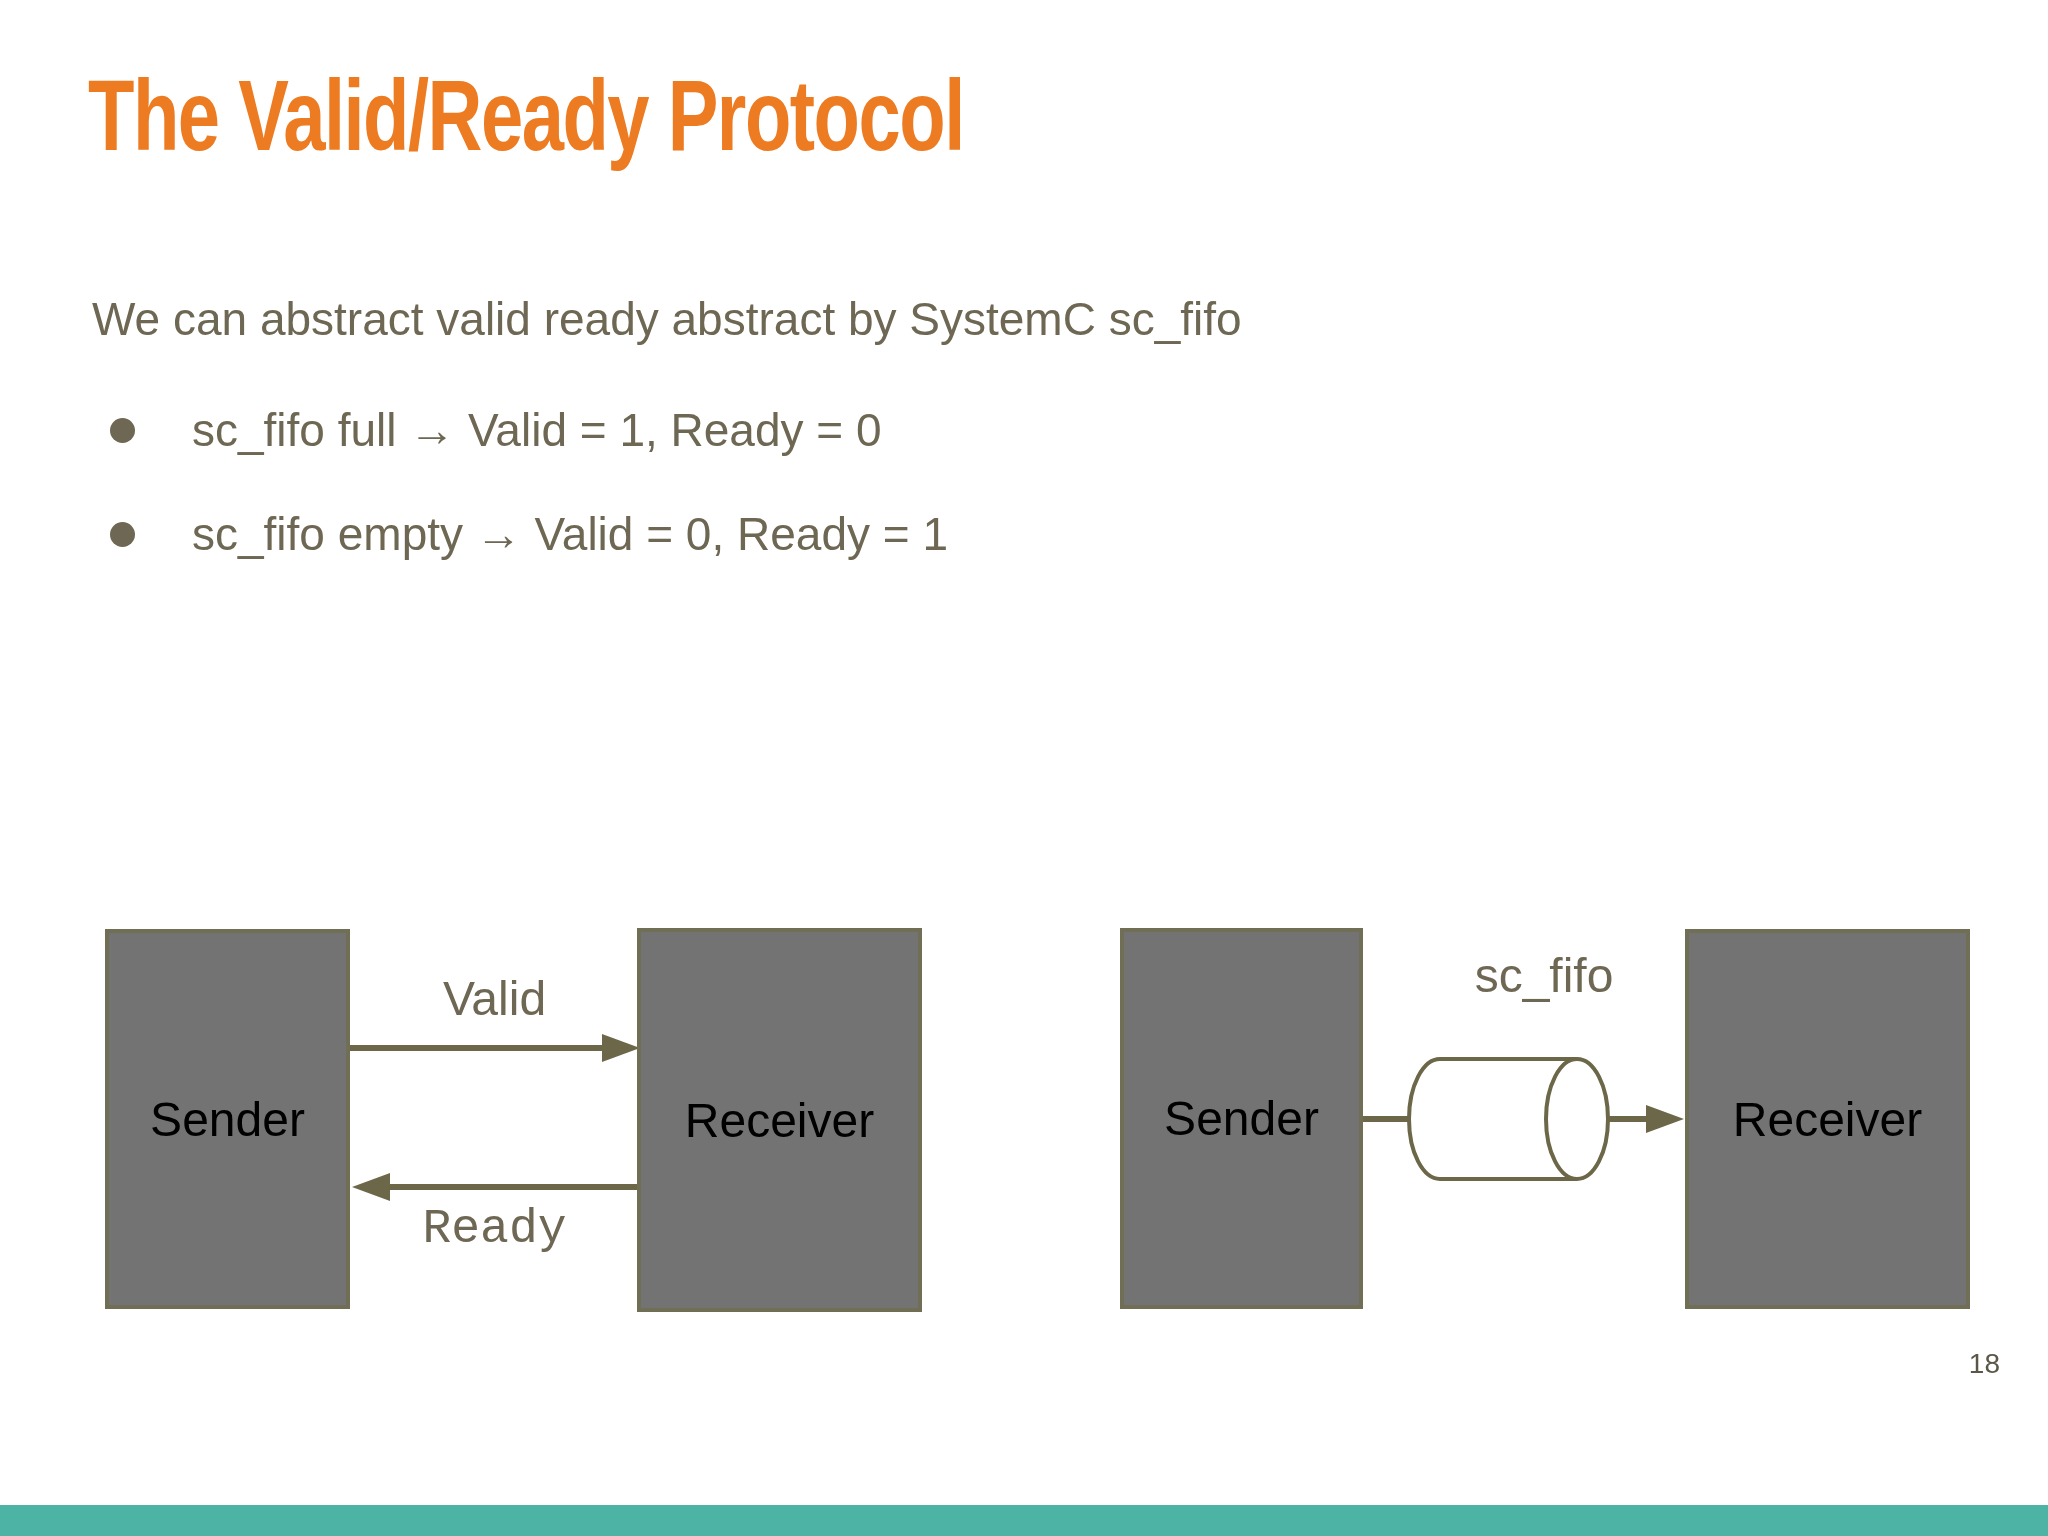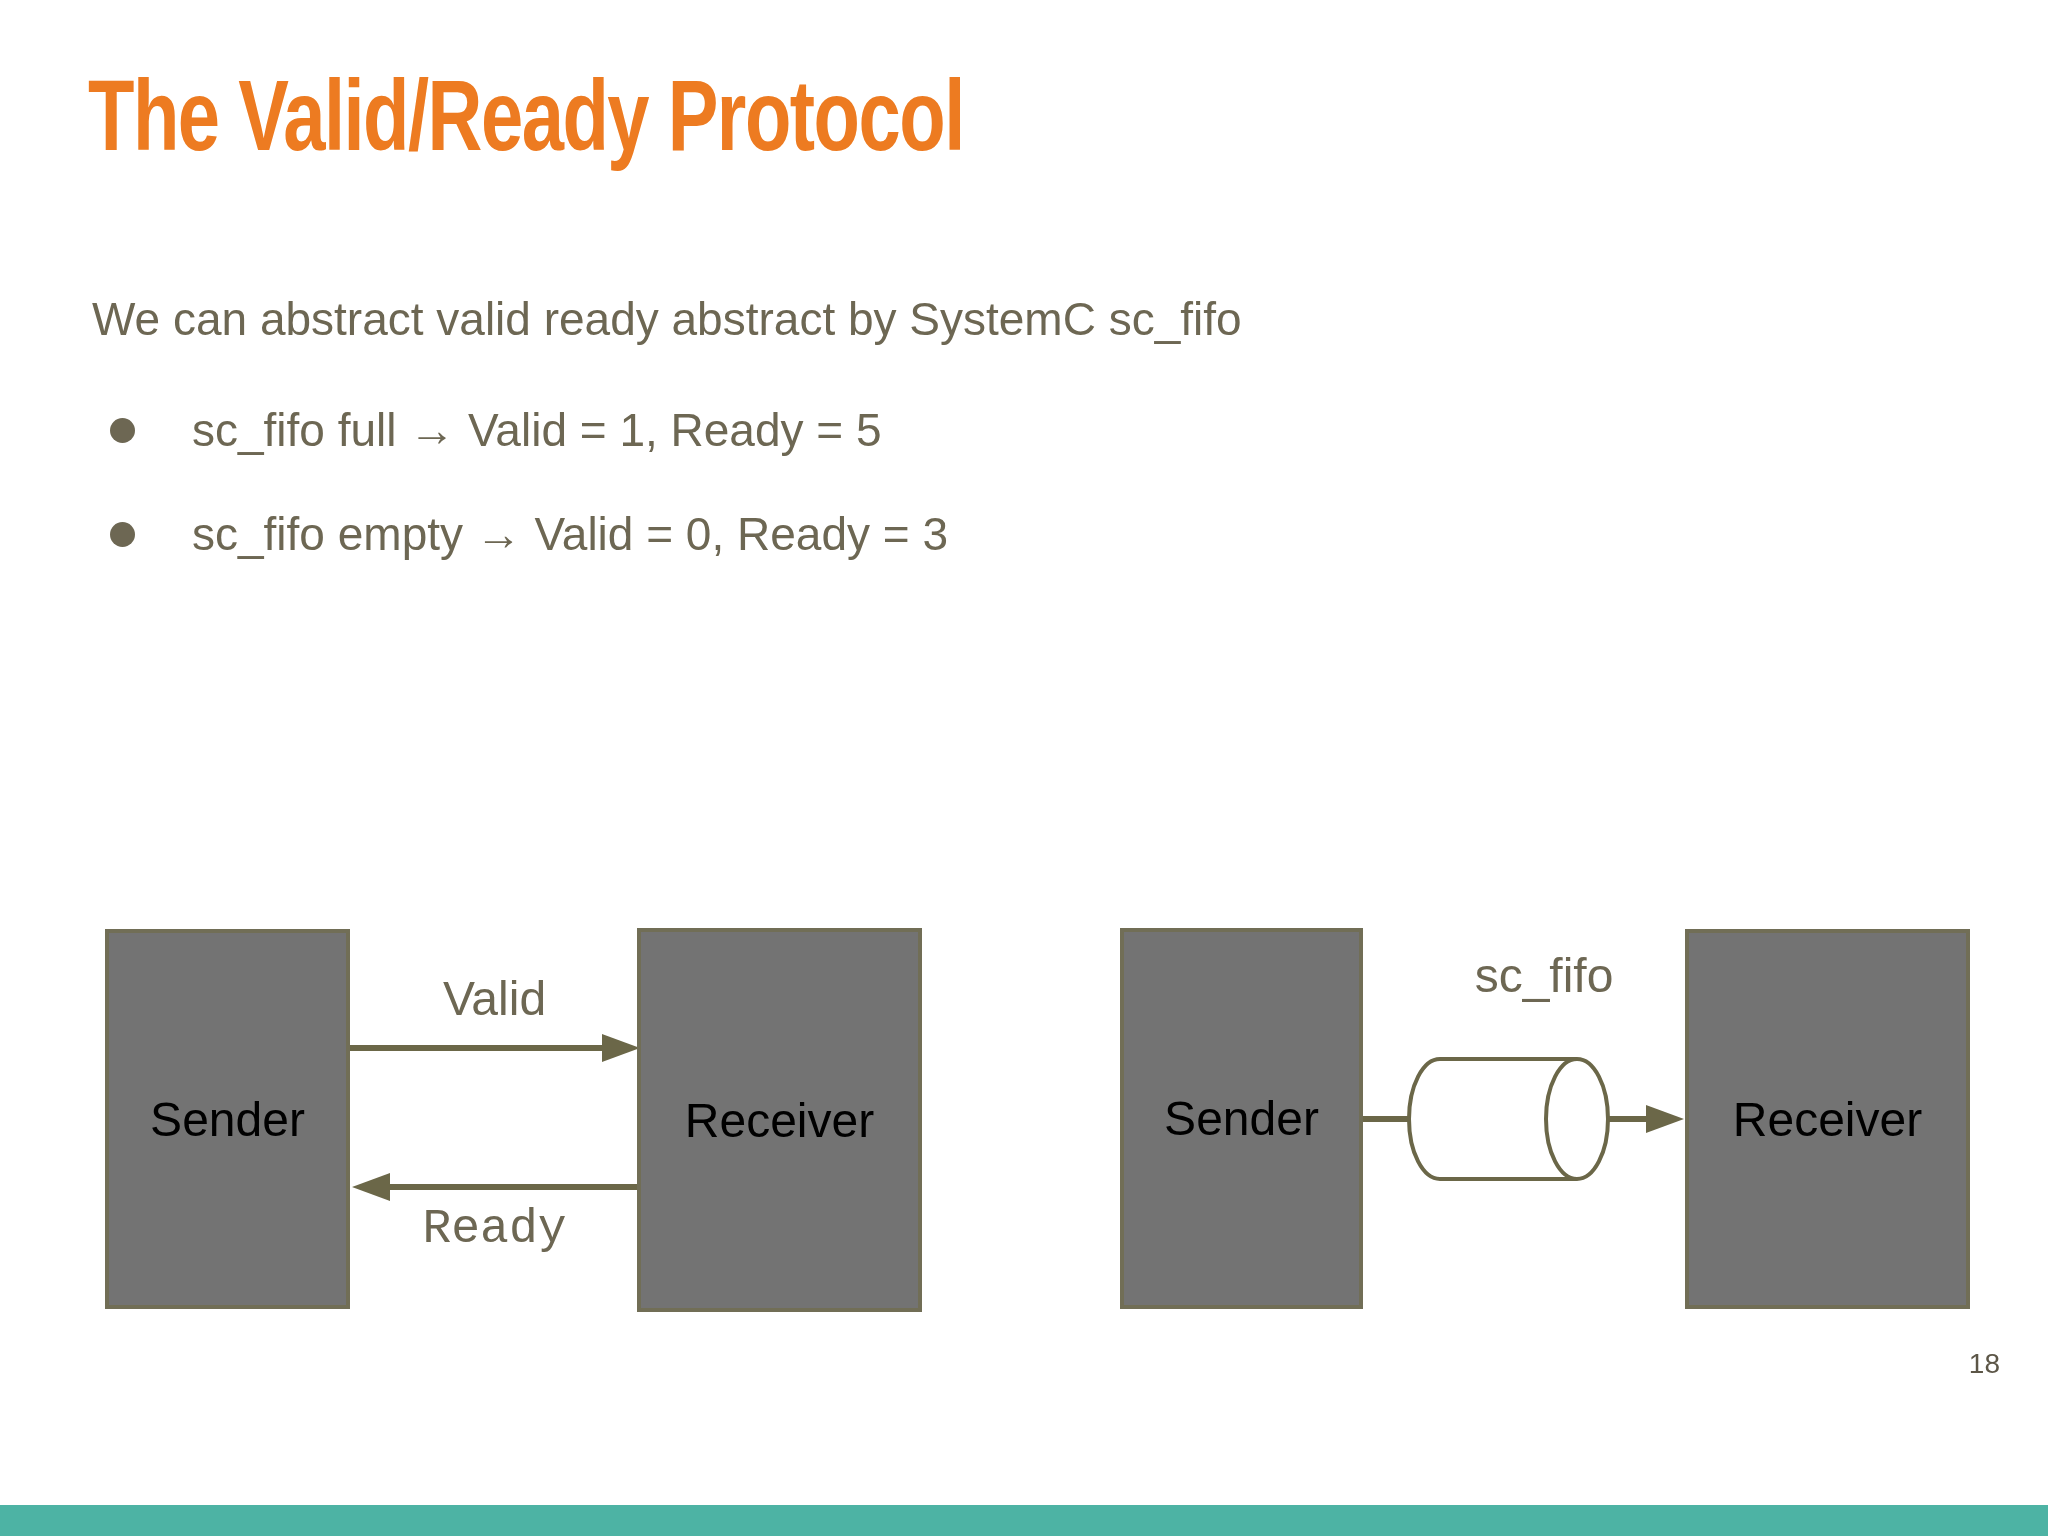--- a/index.html
+++ b/index.html
@@ -117,25 +117,25 @@
 
 <div class="slide">
 
   <div class="title">The Valid/Ready Protocol</div>
 
   <div class="intro">We can abstract valid ready abstract by SystemC sc_fifo</div>
 
   <ul class="bullets">
     <li>
       <span class="dot"></span>
-      <span>sc_fifo full → Valid = 1, Ready = 5</span>
+      <span>sc_fifo full → Valid = 1, Ready = 0</span>
     </li>
     <li>
       <span class="dot"></span>
-      <span>sc_fifo empty → Valid = 0, Ready = 3</span>
+      <span>sc_fifo empty → Valid = 0, Ready = 1</span>
     </li>
   </ul>
 
   <svg class="connector-layer" viewBox="0 0 2048 1536" xmlns="http://www.w3.org/2000/svg">
 
     <g>
       <line x1="350" y1="1048" x2="604" y2="1048" stroke="#6B6748" stroke-width="6"></line>
       <polygon points="602,1034 640,1048 602,1062" fill="#6B6748"></polygon>
     </g>
 

